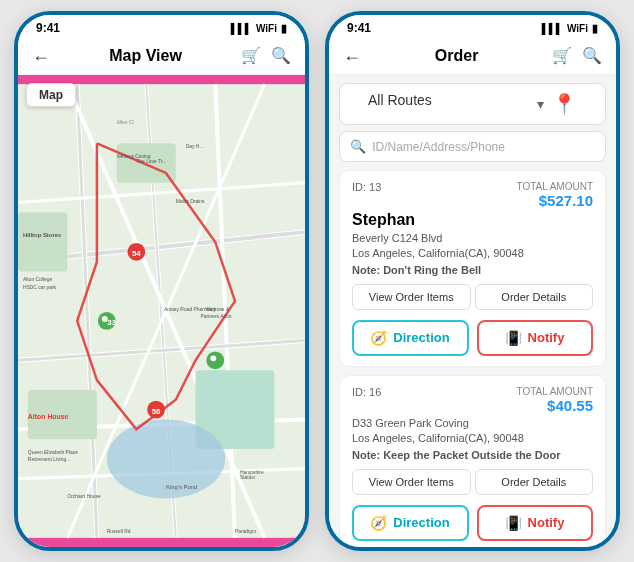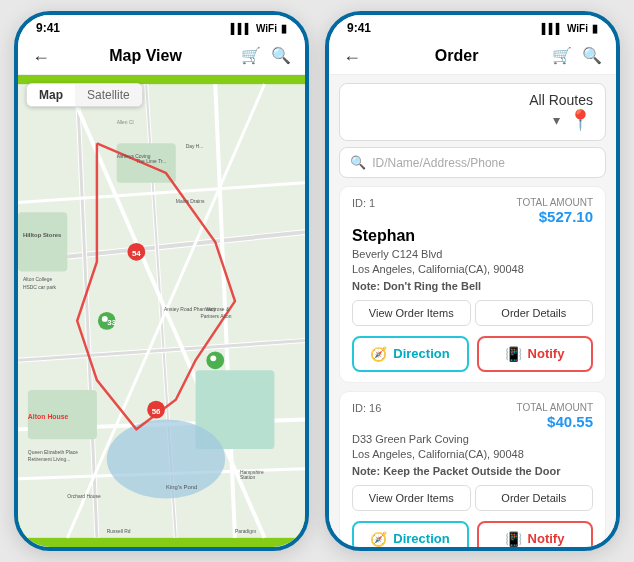--- a/index.html
+++ b/index.html
@@ -62,21 +62,21 @@
       font-size: 18px;
       color: #333;
       cursor: pointer;
     }
 
     
     .map-container {
       flex: 1;
       position: relative;
       overflow: hidden;
-      background: #84cc16;
+      background: #ec4899;
     }
 
     .map-tabs {
       position: absolute;
       top: 8px;
       left: 8px;
       z-index: 10;
       display: flex;
       background: #fff;
       border-radius: 6px;
@@ -108,28 +108,27 @@
 
     
     .order-content {
       flex: 1;
       overflow-y: auto;
       background: #f5f5f5;
     }
 
     .route-selector {
       display: flex;
-      align-items: flex-end;
+      align-items: flex-start;
       justify-content: space-between;
       background: #fff;
       margin: 8px 10px 6px;
-      padding: 8px 12px;
+      padding: 8px 28px;
       border-radius: 8px;
       border: 1px solid #ddd;
-      flex-direction: column;
     }
     .route-label { font-size: 14px; font-weight: 500; color: #333; }
     .route-right { display: flex; align-items: center; gap: 8px; }
     .chevron { font-size: 14px; color: #666; }
     .map-pin-icon { font-size: 20px; }
 
     .search-box {
       margin: 0 10px 8px;
       display: flex;
       align-items: center;
@@ -238,21 +237,20 @@
     <div class="header-icons">
       <span style="font-size:16px;">🛒</span>
       <span style="font-size:16px;">🔍</span>
     </div>
   </div>
 
   <div class="map-container">
     
     <div class="map-tabs">
       <div class="map-tab active">Map</div>
-      <div class="map-tab">Satellite</div>
     </div>
 
     
     <svg class="map-svg" viewBox="0 0 291 460" xmlns="http://www.w3.org/2000/svg">
 
       <rect width="291" height="460" fill="#e8f0e4"></rect>
 
       <line x1="0" y1="180" x2="291" y2="150" stroke="#fff" stroke-width="6"></line>
       <line x1="0" y1="180" x2="291" y2="150" stroke="#ddd" stroke-width="4"></line>
       <line x1="60" y1="0" x2="80" y2="460" stroke="#fff" stroke-width="5"></line>
@@ -346,21 +344,21 @@
       </div>
     </div>
 
     <div class="search-box">
       <span class="search-icon">🔍</span>
       <span class="search-placeholder">ID/Name/Address/Phone</span>
     </div>
 
     <div class="order-card">
       <div class="order-header">
-        <span class="order-id">ID: 1</span>
+        <span class="order-id">ID: 13</span>
         <div class="amount-right">
           <div class="total-label">TOTAL AMOUNT</div>
           <div class="order-amount">$527.10</div>
         </div>
       </div>
       <div class="order-name">Stephan</div>
       <div class="order-address">
         <span>Beverly C124 Blvd</span><br>
         <span>Los Angeles, California(CA), 90048</span>
       </div>

